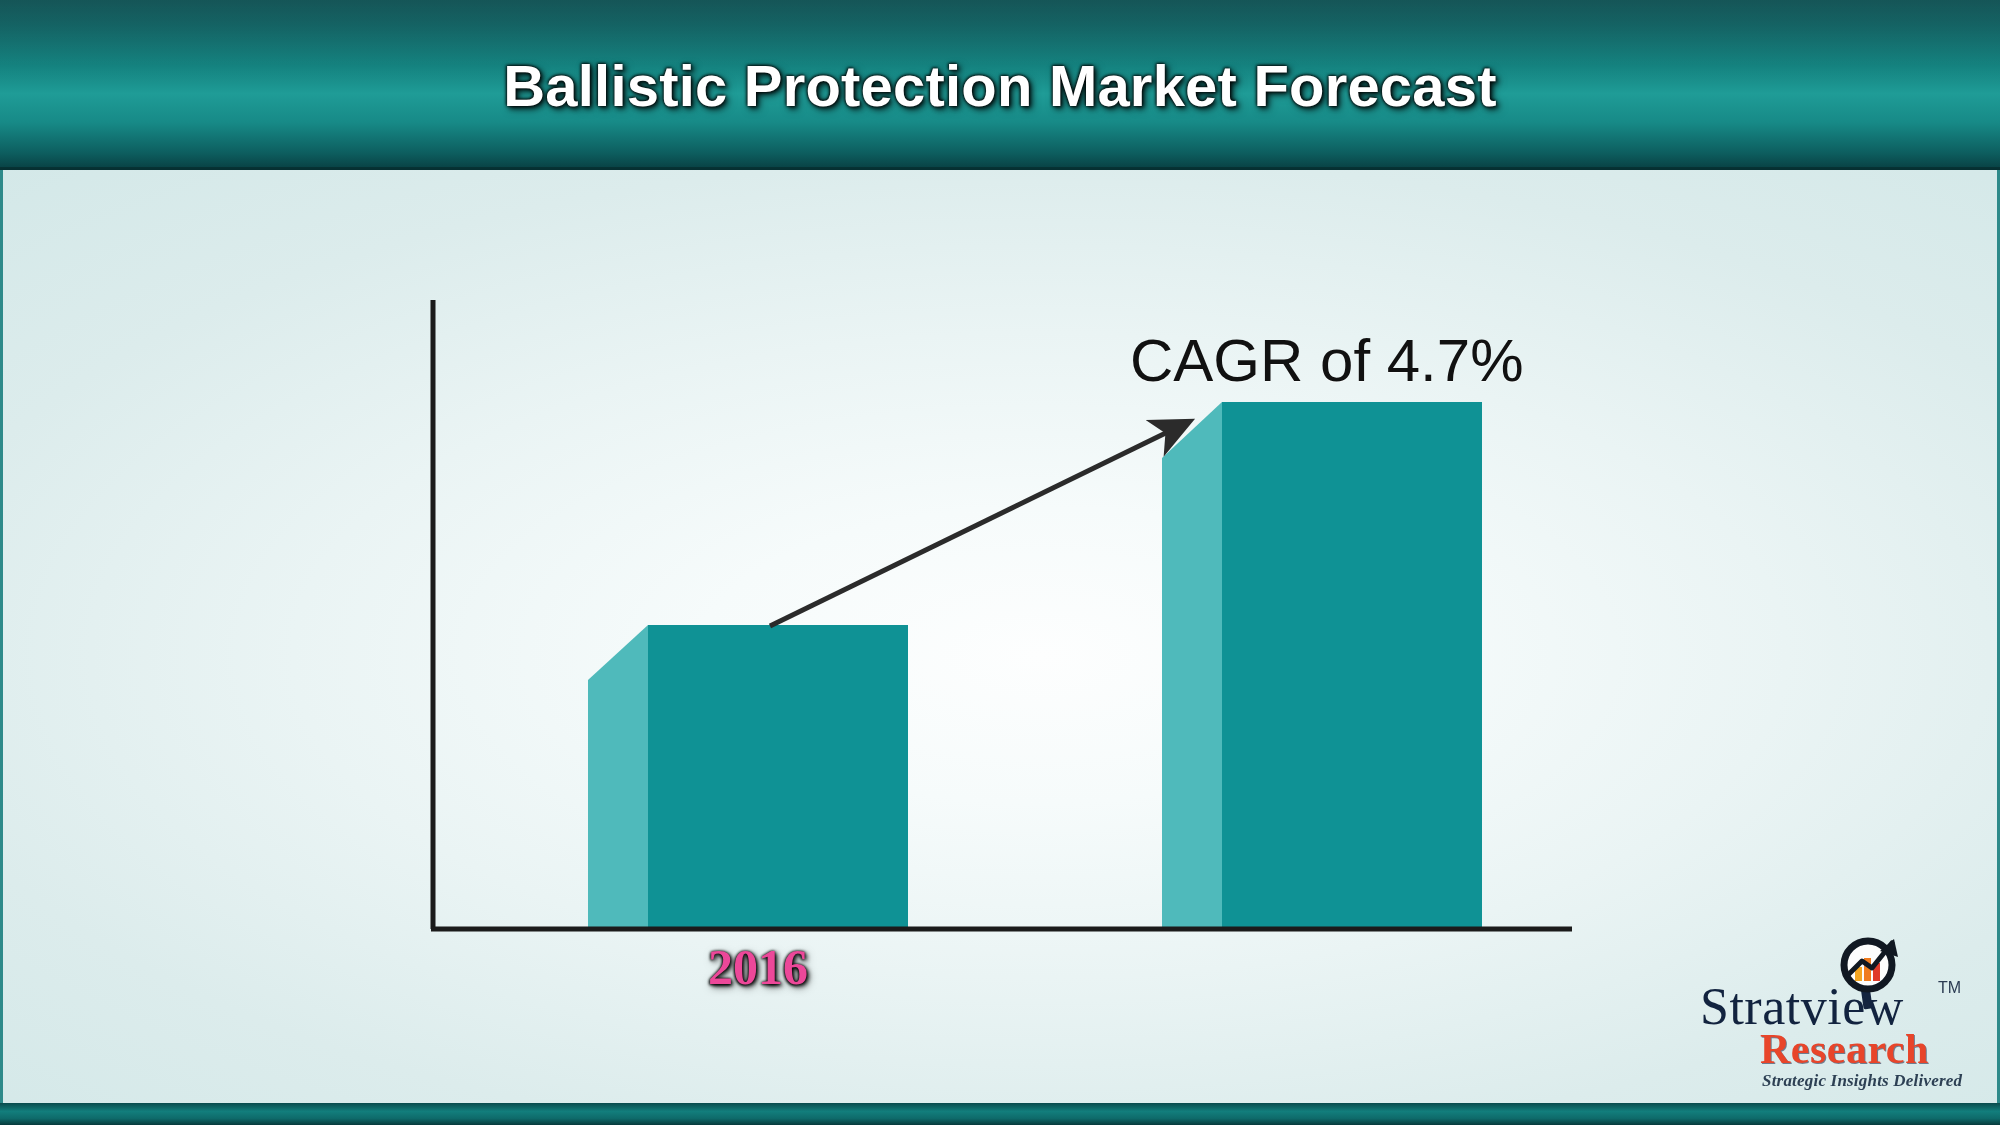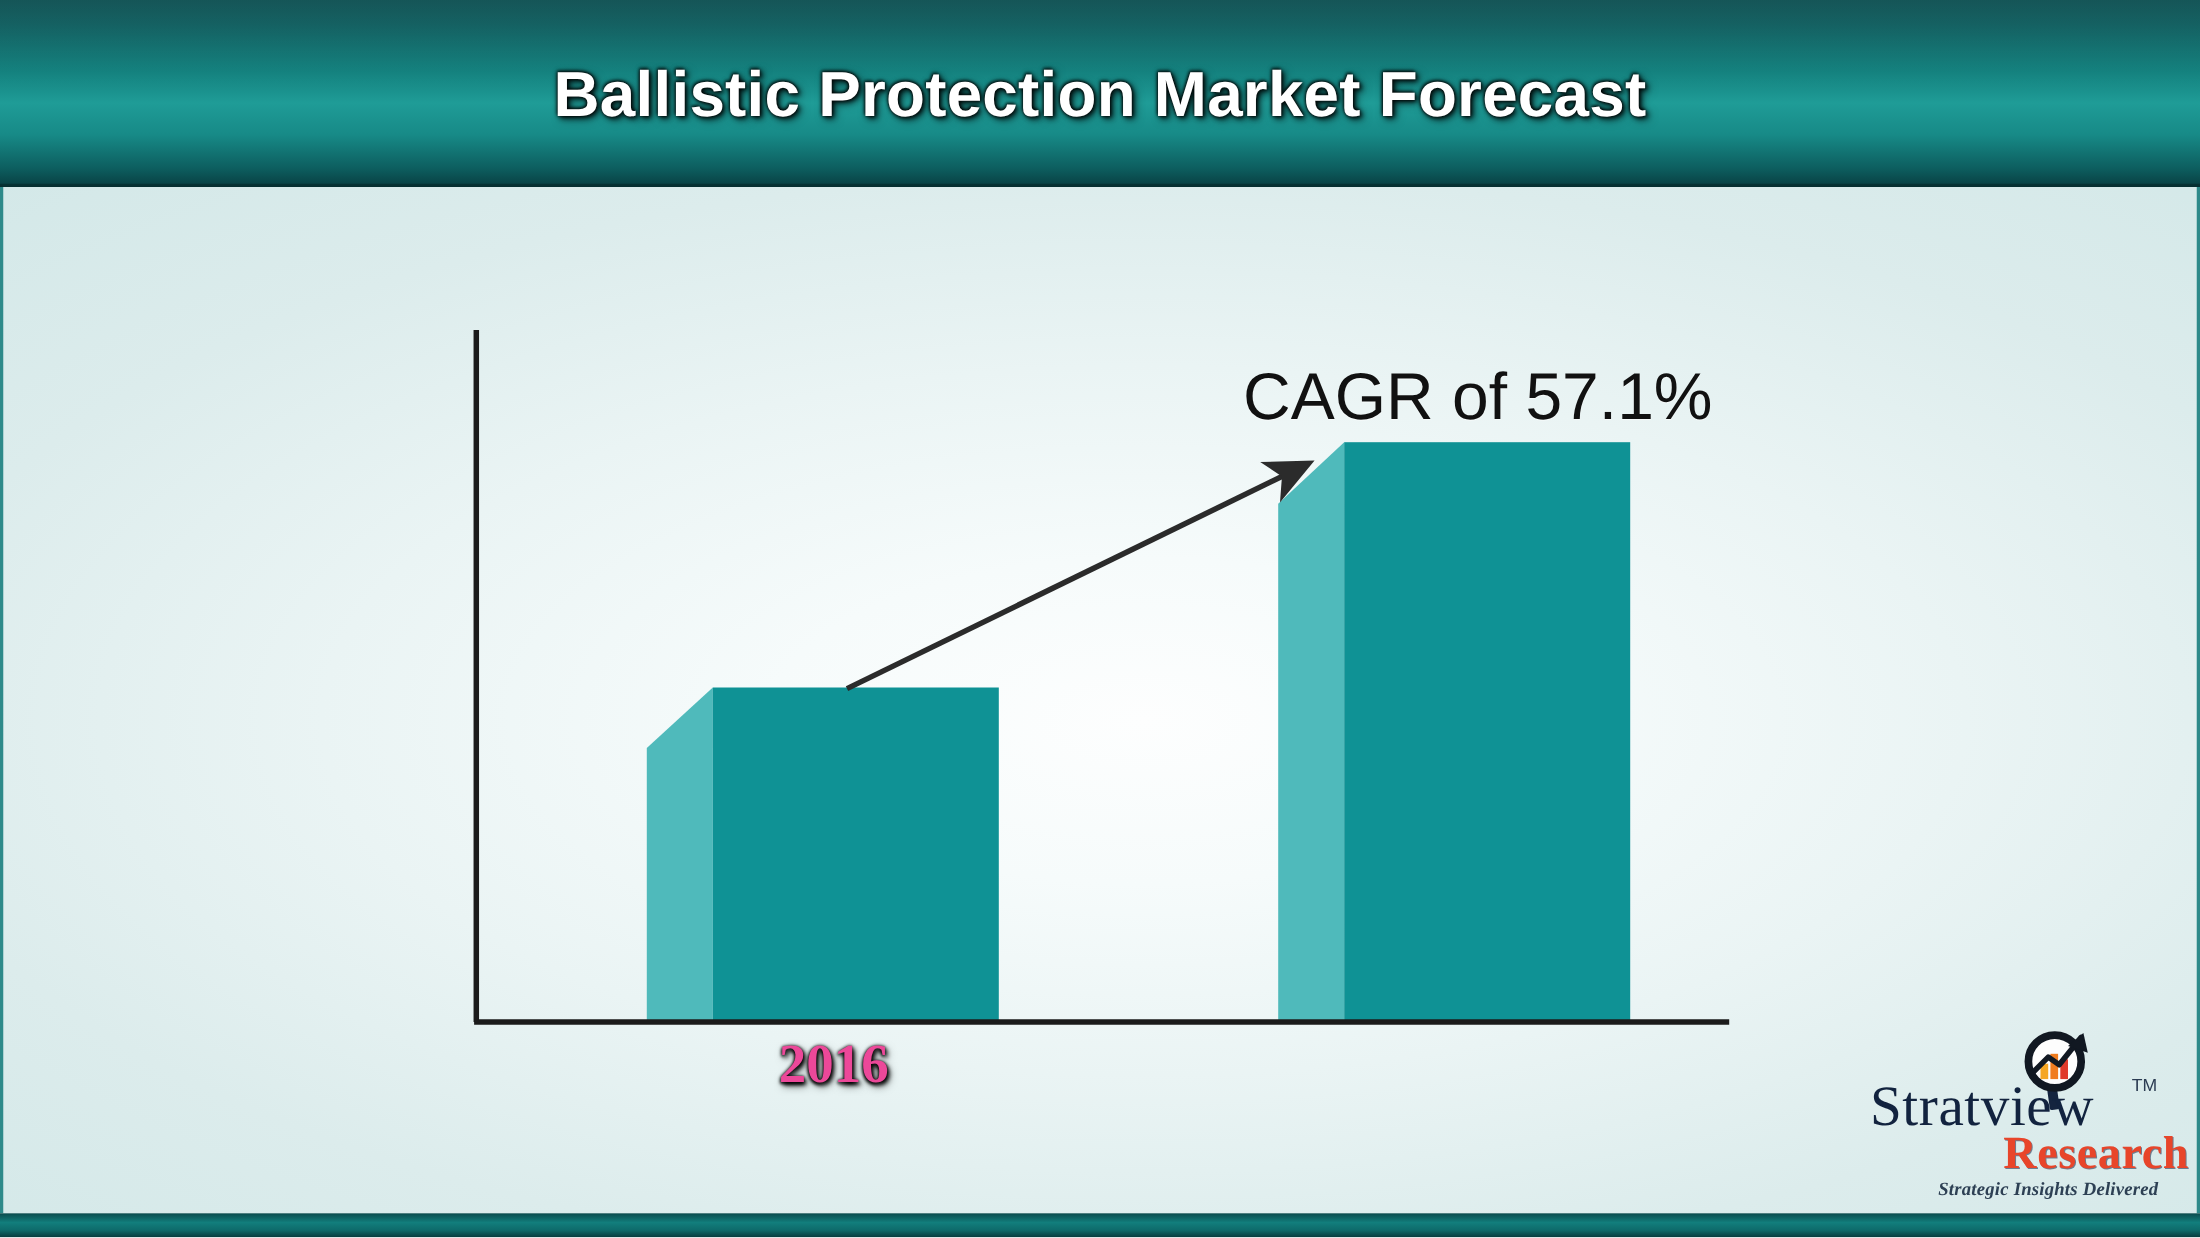--- a/index.html
+++ b/index.html
@@ -177,21 +177,21 @@
     font-family: "Liberation Sans", sans-serif;
     font-size: 16px;
     color: #2b3b52;
     margin-left: 24px;
   }
   .logo-research {
     position: absolute;
     left: 60px;
     top: 100px;
     width: 230px;
-    text-align: right;
+    text-align: left;
     font-family: "Liberation Serif", serif;
     font-weight: bold;
     font-size: 42px;
     color: #e8452a;
     letter-spacing: 0.5px;
     text-shadow: 1px 1px 0 rgba(20,35,70,0.55);
     white-space: nowrap;
   }
   .logo-tag {
     position: absolute;
@@ -241,21 +241,21 @@
       <line x1="433" y1="300" x2="433" y2="929" stroke="#1b1b1b" stroke-width="5"></line>
 
       <line x1="431" y1="929" x2="1572" y2="929" stroke="#1b1b1b" stroke-width="5"></line>
 
       <line x1="770" y1="626" x2="1178" y2="427" stroke="#2b2b2b" stroke-width="5" marker-end="url(#arrowHead)"></line>
     </svg>
   </div>
 
   <div class="cat-label cat-2016">2016</div>
 
-  <div class="cagr">CAGR of 57.1%</div>
+  <div class="cagr">CAGR of 4.7%</div>
 
   <div class="footer"></div>
 
   <div class="logo">
     <div class="logo-mark">
       <svg width="86" height="86" viewBox="0 0 86 86" xmlns="http://www.w3.org/2000/svg">
 
         <rect x="34" y="58" width="9" height="24" rx="2" fill="#14243f" transform="rotate(-8 38 70)"></rect>
 
         <circle cx="40" cy="38" r="24" fill="#fdfdfd"></circle>

